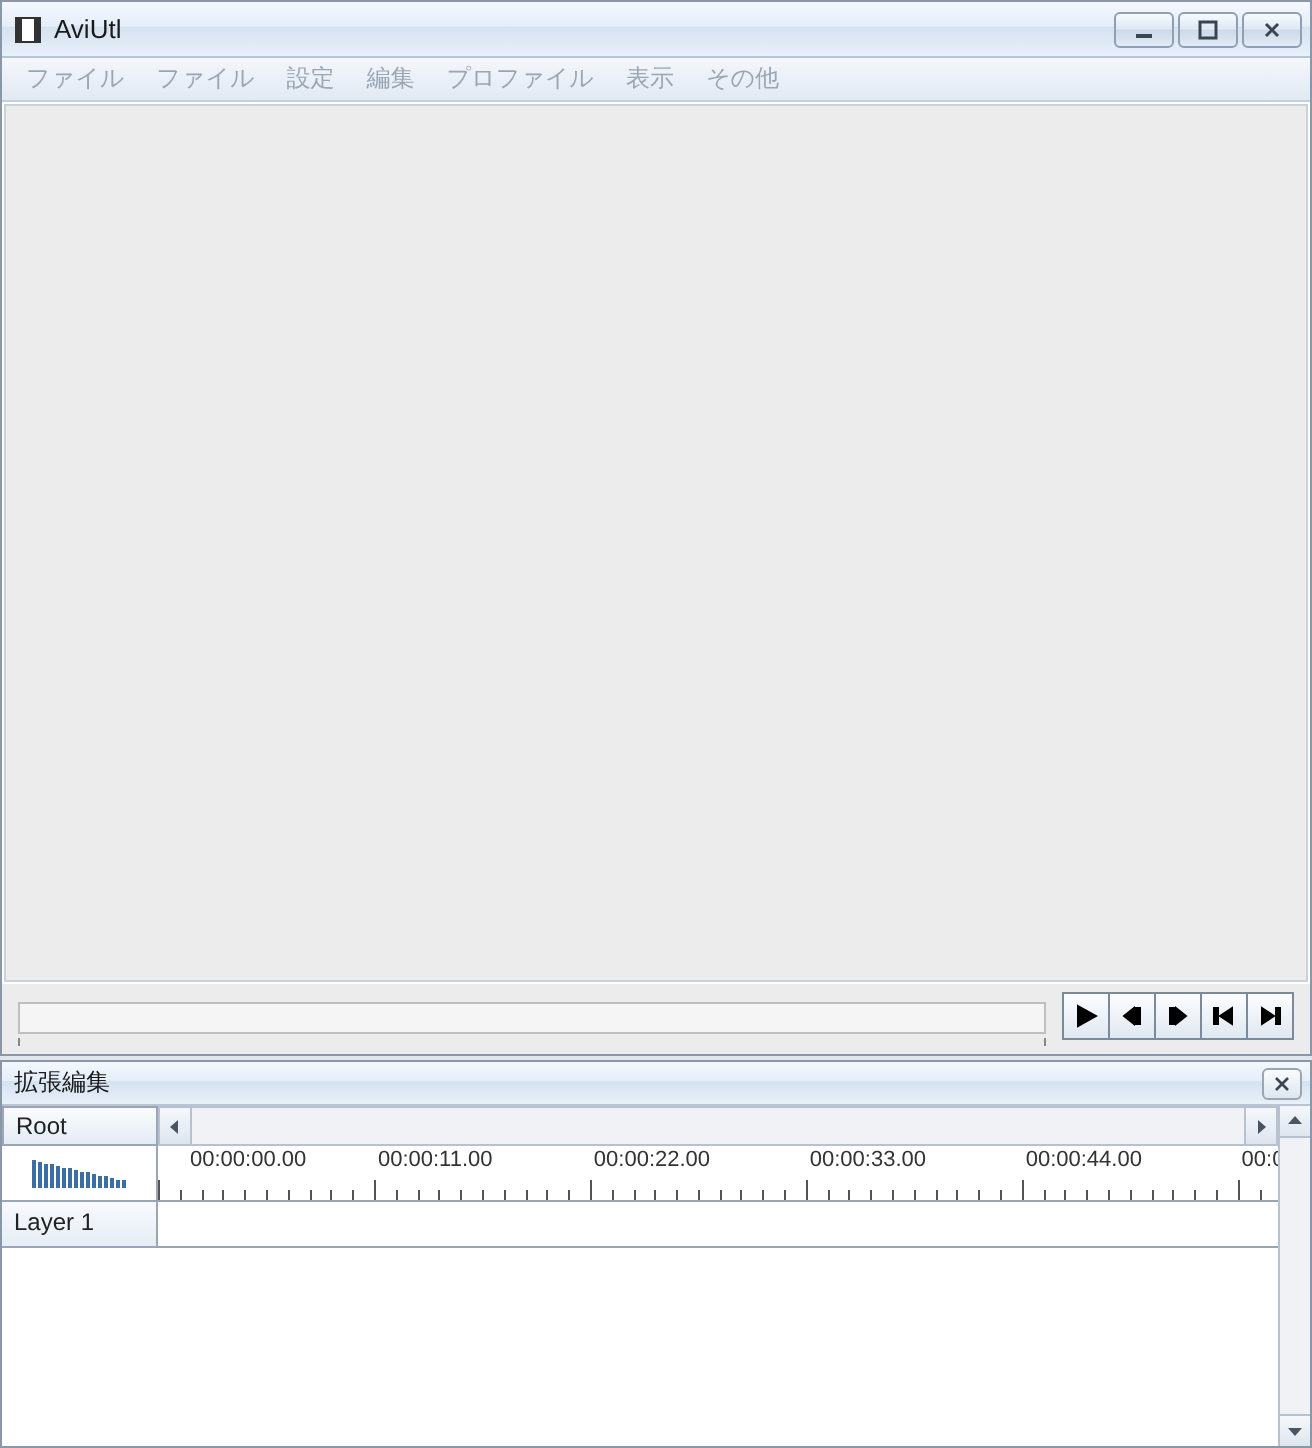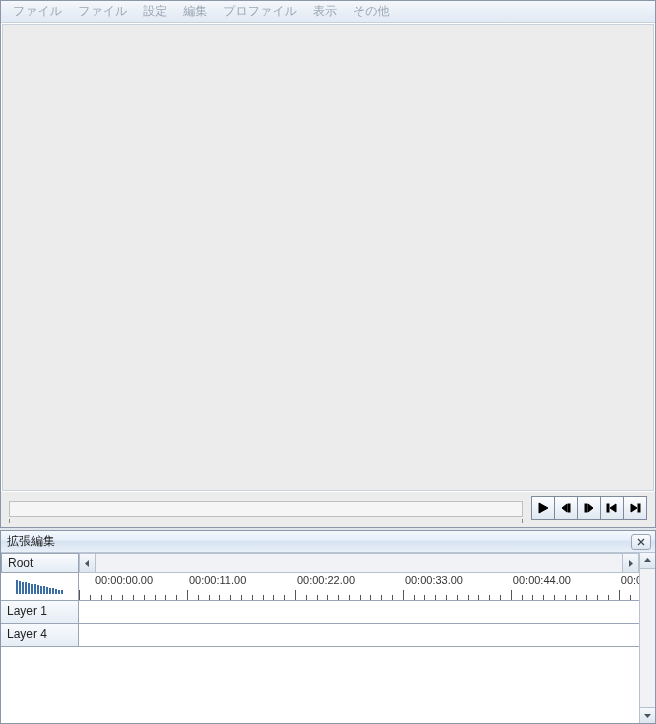--- a/index.html
+++ b/index.html
@@ -166,20 +166,47 @@
 .small-close{
     width:20px;height:16px;border:1px solid #9aa6b5;border-radius:3px;
     background:linear-gradient(to bottom,#fafcfe,#dde6f0);
     display:flex;align-items:center;justify-content:center;
 }
 </style>
 </head>
 <body>
 
 <div id="main-window" class="window">
+  <div class="titlebar">
+    <span class="app-icon">
+      <svg width="14" height="14">
+          <rect x="1" y="1" width="12" height="12" fill="#fff" stroke="#333"></rect>
+          <rect x="1" y="1" width="3" height="12" fill="#333"></rect>
+          <rect x="10" y="1" width="3" height="12" fill="#333"></rect>
+        </svg>
+    </span>
+    <span class="title">AviUtl</span>
+    <div class="winbtns">
+      <div class="winbtn">
+          <svg width="10" height="10">
+            <rect x="1" y="7" width="8" height="2" fill="#3a4552"></rect>
+          </svg>
+        </div>
+      <div class="winbtn">
+          <svg width="10" height="10">
+            <rect x="1" y="1" width="8" height="8" fill="none" stroke="#3a4552" stroke-width="1.5"></rect>
+          </svg>
+        </div>
+      <div class="winbtn">
+          <svg width="10" height="10">
+            <path d="M2 2 L8 8 M8 2 L2 8" stroke="#3a4552" stroke-width="1.5"></path>
+          </svg>
+        </div>
+    </div>
+  </div>
 
   <div class="menubar">
     <span class="mitem">ファイル</span>
     <span class="mitem">ファイル</span>
     <span class="mitem">設定</span>
     <span class="mitem">編集</span>
     <span class="mitem">プロファイル</span>
     <span class="mitem">表示</span>
     <span class="mitem">その他</span>
   </div>
@@ -340,24 +367,20 @@
           <div class="tlabel" style="left: 433.845px;">00:00:44.00</div>
           <div class="tlabel" style="left: 541.806px;">00:00:55.0</div>
         </div>
     </div>
 
     <div class="layers" id="layers">
         <div class="layer-row">
           <div class="lh">Layer 1</div>
           <div class="lt"></div>
         </div>
-        <div class="layer-row">
-          <div class="lh">Layer 4</div>
-          <div class="lt"></div>
-        </div>
       </div>
 
     <div class="vscroll">
       <div class="arrow">
           <svg width="7" height="7">
             <path d="M0 5 L3.5 1 L7 5 Z"></path>
           </svg>
         </div>
       <div class="track"></div>
       <div class="arrow">

